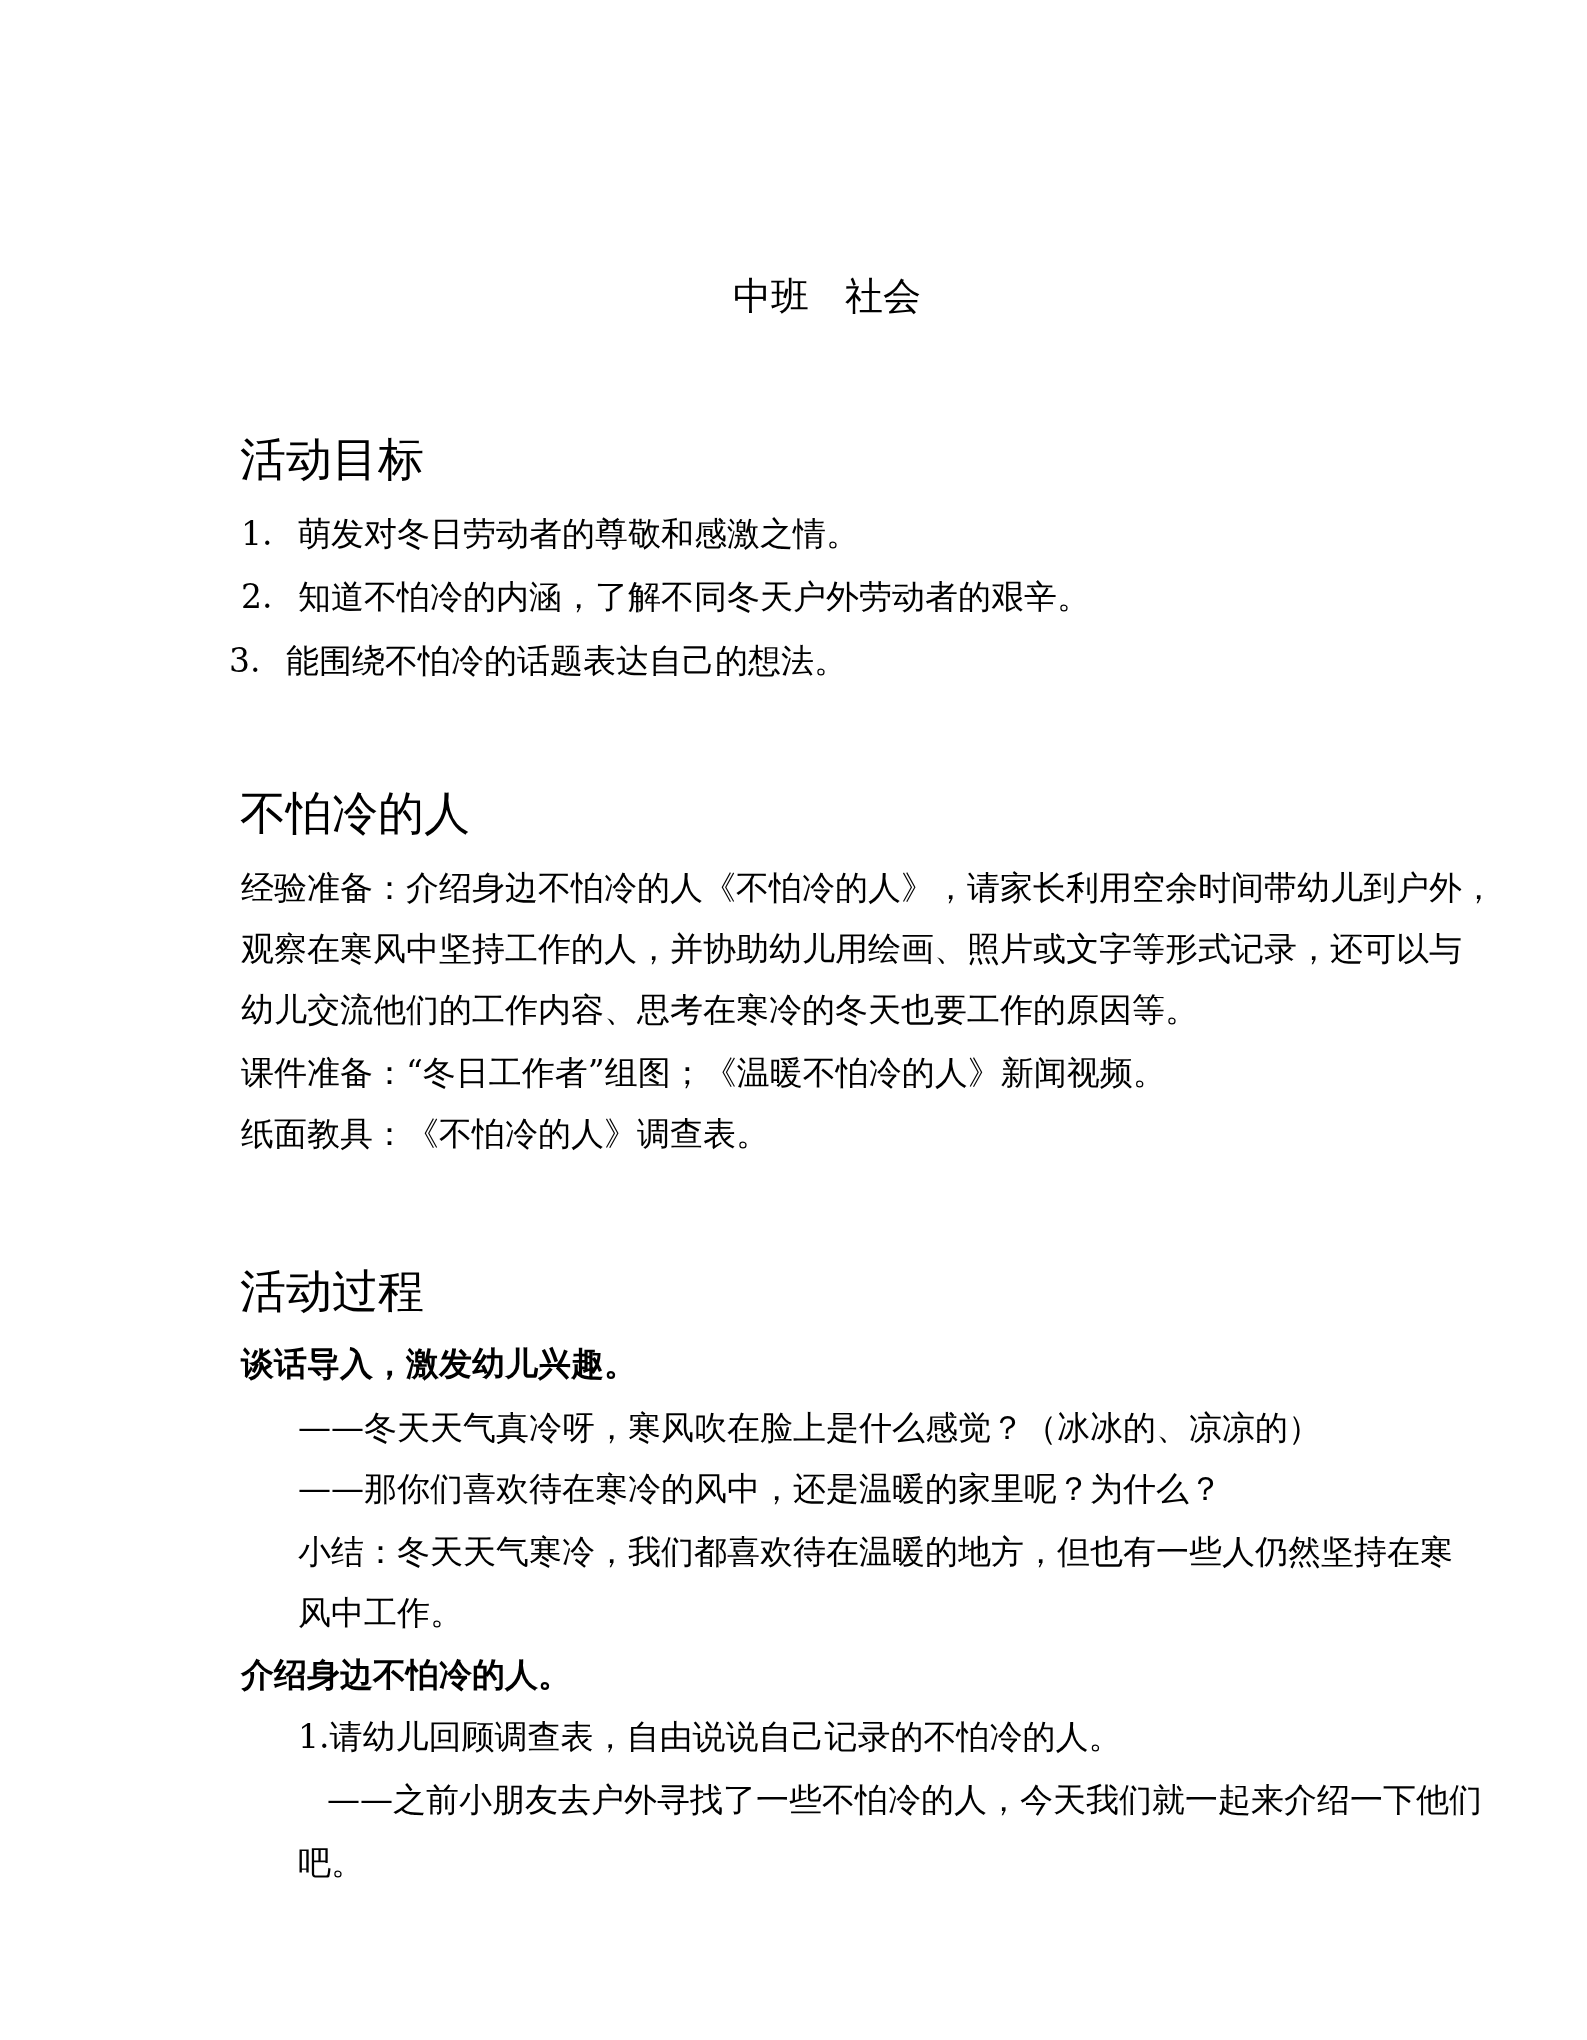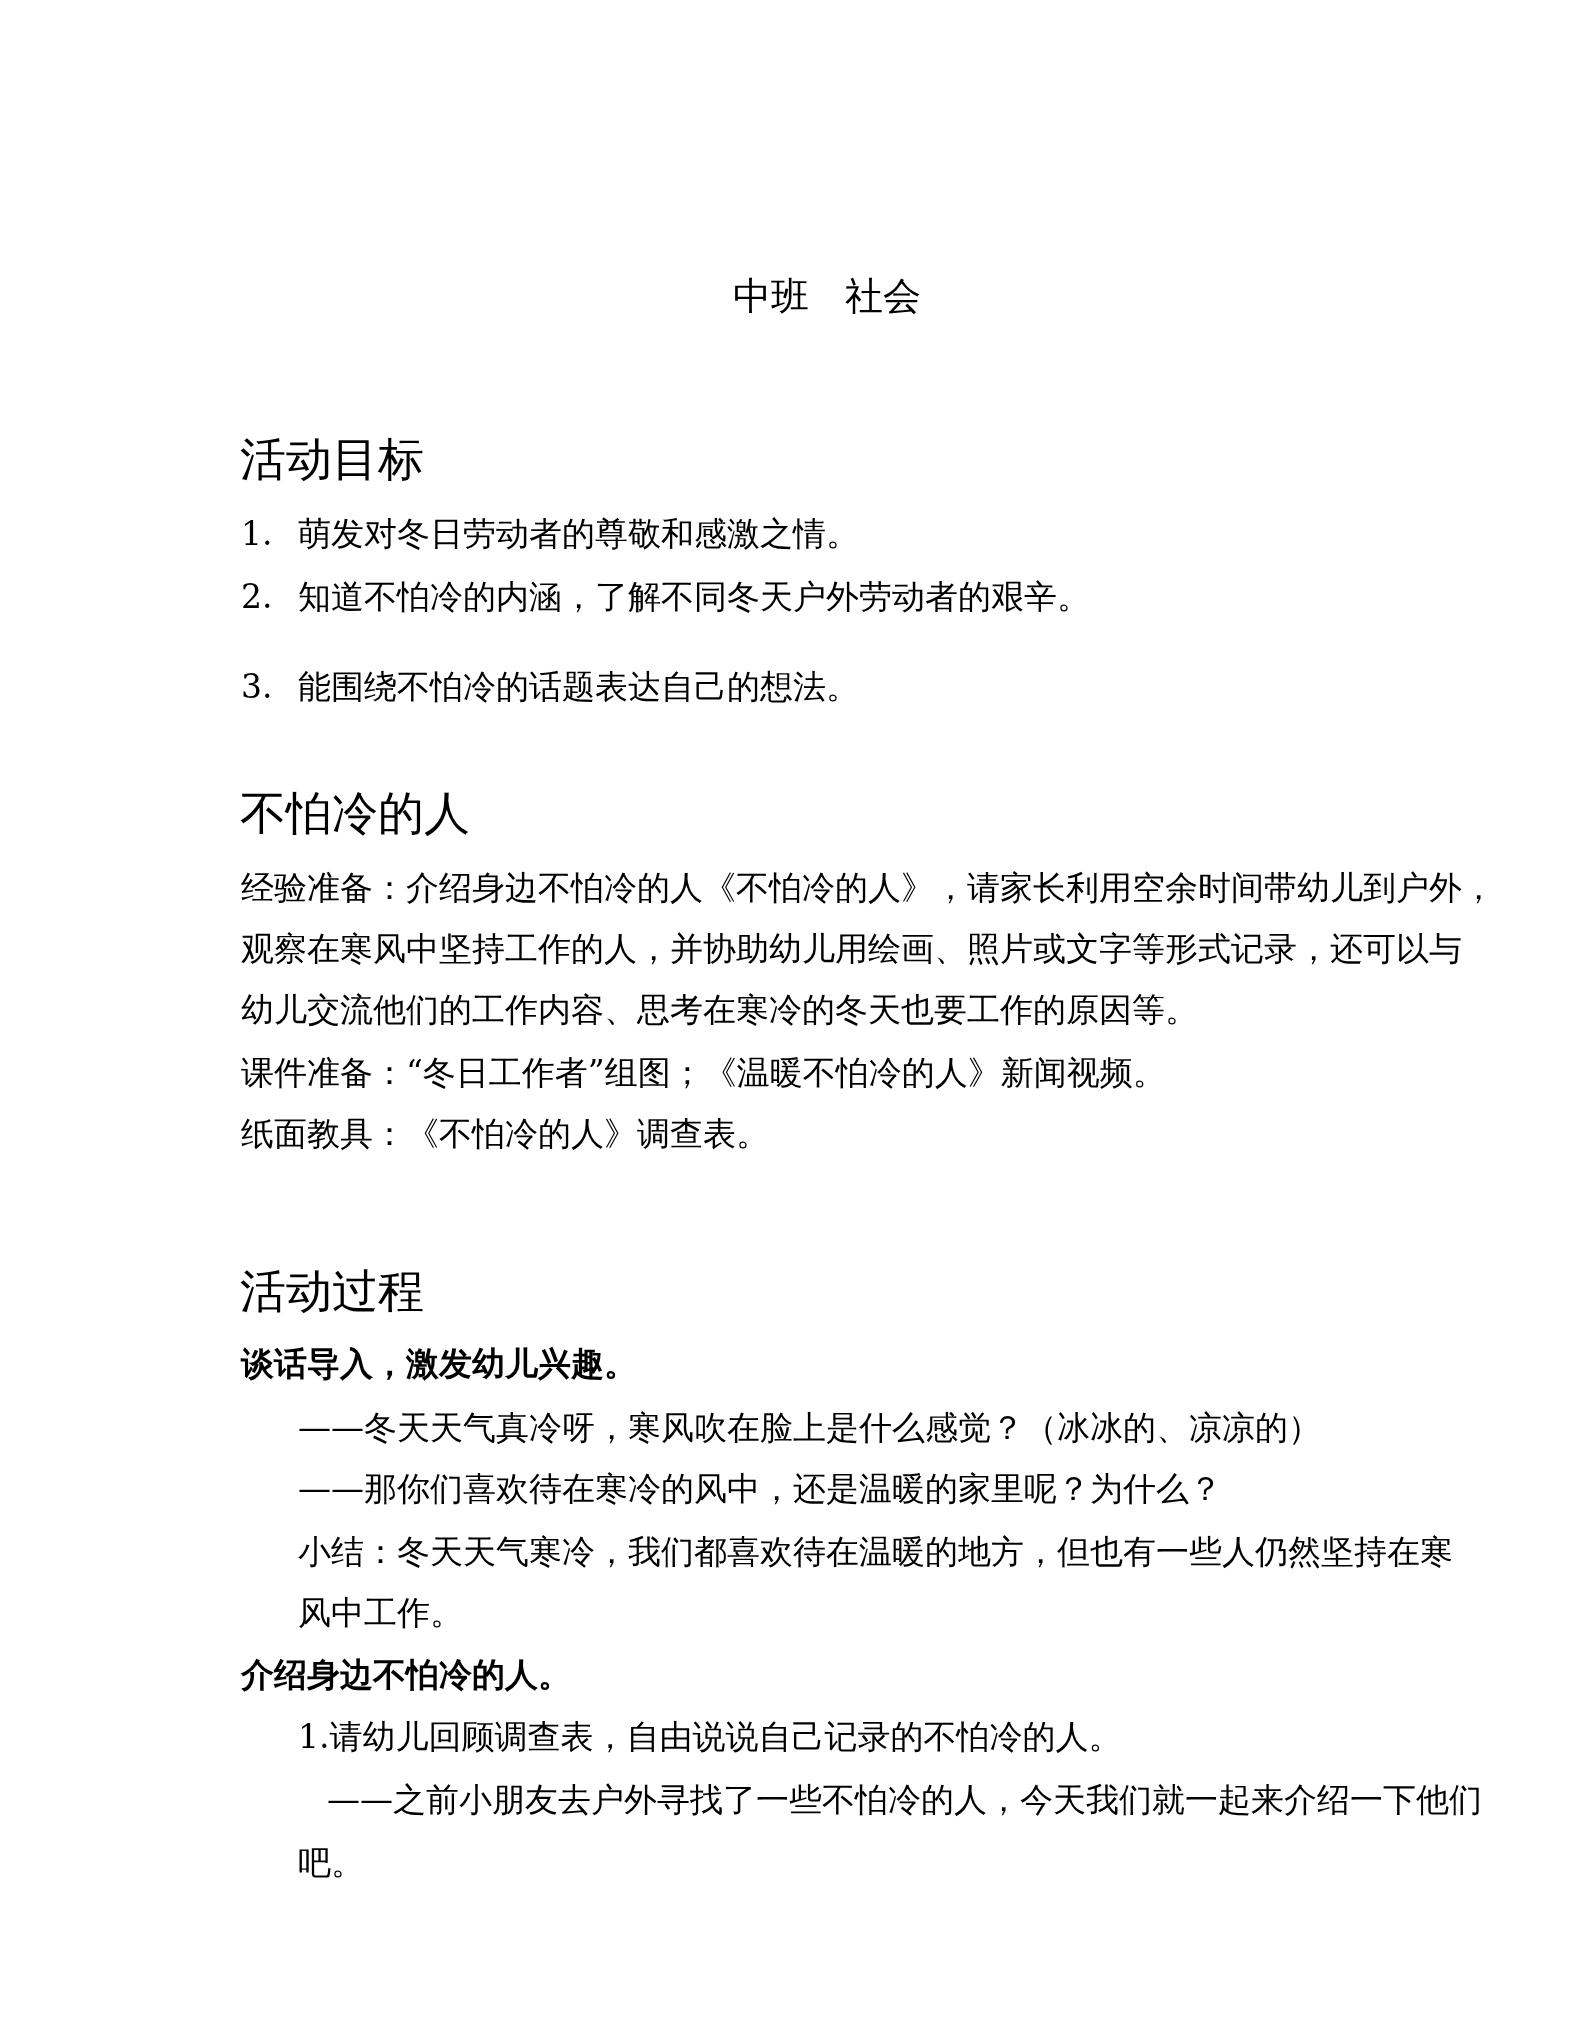--- a/index.html
+++ b/index.html
@@ -73,21 +73,21 @@
   <div class="subtitle" style="white-space:pre;">中班  社会</div>
 
   <div class="section-heading" style="top:431px;">活动目标</div>
 
   <div class="line" style="left:241px; top:514px;">
     <span class="num">1.</span><span>萌发对冬日劳动者的尊敬和感激之情。</span>
   </div>
   <div class="line" style="left:241px; top:577px;">
     <span class="num">2.</span><span>知道不怕冷的内涵，了解不同冬天户外劳动者的艰辛。</span>
   </div>
-  <div class="line" style="left:241px; top:641px;margin-top:26px;">
+  <div class="line" style="left:229px; top:641px;">
     <span class="num">3.</span><span>能围绕不怕冷的话题表达自己的想法。</span>
   </div>
 
   <div class="section-heading" style="top:785px;">不怕冷的人</div>
 
   <div class="line full" style="left:241px; width:1172px; top:868px;">经验准备：介绍身边不怕冷的人《不怕冷的人》，请家长利用空余时间带幼儿到户外，</div>
   <div class="line full" style="left:241px; width:1172px; top:929px;">观察在寒风中坚持工作的人，并协助幼儿用绘画、照片或文字等形式记录，还可以与</div>
   <div class="line" style="left:241px; top:990px;">幼儿交流他们的工作内容、思考在寒冷的冬天也要工作的原因等。</div>
   <div class="line" style="left:241px; top:1053px;">课件准备：“冬日工作者”组图；《温暖不怕冷的人》新闻视频。</div>
   <div class="line" style="left:241px; top:1114px;">纸面教具：《不怕冷的人》调查表。</div>

